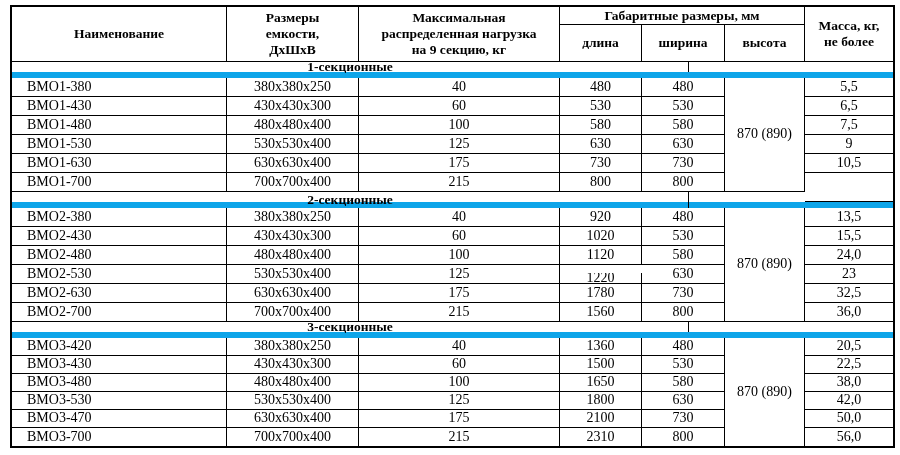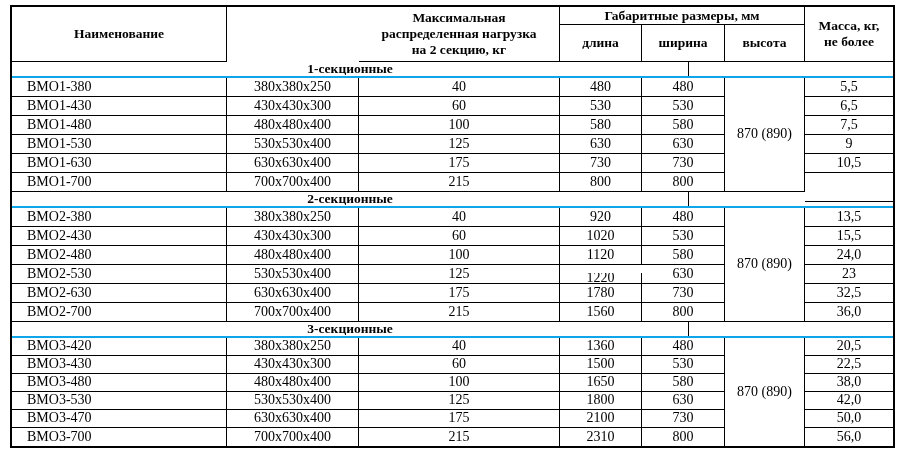--- a/index.html
+++ b/index.html
@@ -37,44 +37,47 @@
     font-size: 13.5px;
     white-space: pre-line;
     line-height: 1.18;
   }
   .c.left-al { justify-content: flex-start; padding-left: 15px; text-align: left; }
   .c.no-r { border-right: none; }
   .c.no-b { border-bottom: none; }
   .sec-row {
     grid-column: 1 / -1;
     box-sizing: border-box;
-    border-bottom: 2px solid #0ea5e9;
+    border-bottom: 6px solid #0ea5e9;
     display: flex;
   }
   .sec-left {
     box-sizing: border-box;
     width: 677px;
     border-right: 1px solid #000;
     display: flex;
     align-items: center;
     justify-content: center;
     font-weight: bold;
     font-size: 13.5px;
   }
   .sec-right { flex: 1; }
 </style>
 </head>
 <body>
 
 <div class="page">
   <div class="tbl" id="tbl">
     <div class="c hdr" style="grid-area:1/1/3/2">Наименование</div>
+    <div class="c hdr" style="grid-area:1/2/3/3">Размеры
+емкости,
+ДхШхВ</div>
     <div class="c hdr" style="grid-area:1/3/3/4">Максимальная
 распределенная нагрузка
-на 2 секцию, кг</div>
+на 9 секцию, кг</div>
     <div class="c hdr" style="grid-area:1/4/2/7">Габаритные размеры, мм</div>
     <div class="c hdr" style="grid-area:2/4/3/5">длина</div>
     <div class="c hdr" style="grid-area:2/5/3/6">ширина</div>
     <div class="c hdr" style="grid-area:2/6/3/7">высота</div>
     <div class="c hdr no-r" style="grid-area:1/7/3/8">Масса, кг,
 не более</div>
   <div class="sec-row" style="grid-row: 3;">
         <div class="sec-left">1-секционные</div>
         <div class="sec-right"></div>
       </div>
@@ -108,21 +111,21 @@
       <div class="c" style="grid-area: 8 / 3;">175</div>
       <div class="c" style="grid-area: 8 / 4;">730</div>
       <div class="c" style="grid-area: 8 / 5;">730</div>
       <div class="c no-r" style="grid-area: 8 / 7;">10,5</div>
       <div class="c left-al" style="grid-area: 9 / 1;">ВМО1-700</div>
       <div class="c" style="grid-area: 9 / 2;">700х700х400</div>
       <div class="c" style="grid-area: 9 / 3;">215</div>
       <div class="c" style="grid-area: 9 / 4;">800</div>
       <div class="c" style="grid-area: 9 / 5;">800</div>
       <div class="c no-r" style="grid-area: 9 / 7; margin-top: 28px;">12,0</div>
-      <div class="sec-row" style="grid-row: 10;">
+      <div class="sec-row" style="grid-row: 10; flex-direction: column;">
         <div class="sec-left">2-секционные</div>
         <div class="sec-right"></div>
       </div>
       <div class="c left-al" style="grid-area: 11 / 1;">ВМО2-380</div>
       <div class="c" style="grid-area: 11 / 2;">380х380х250</div>
       <div class="c" style="grid-area: 11 / 3;">40</div>
       <div class="c" style="grid-area: 11 / 4;">920</div>
       <div class="c" style="grid-area: 11 / 5;">480</div>
       <div class="c" style="grid-area: 11 / 6 / span 6;">870 (890)</div>
       <div class="c no-r" style="grid-area: 11 / 7;">13,5</div>

